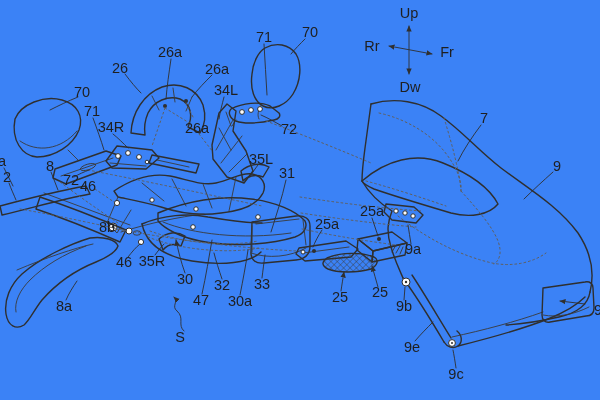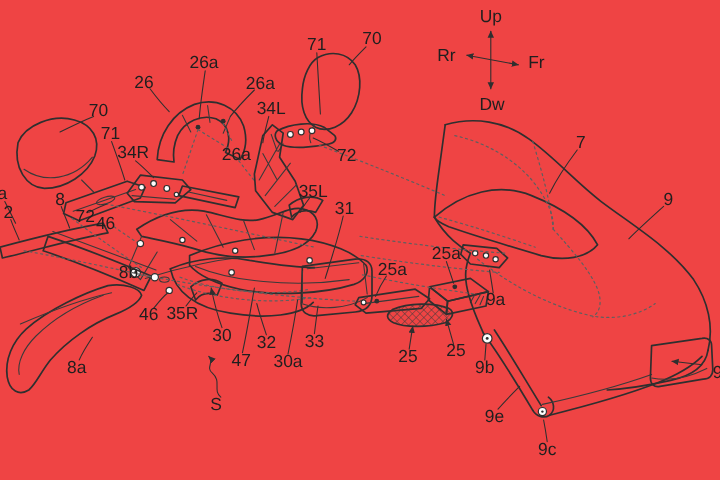--- a/index.html
+++ b/index.html
@@ -1,18 +1,18 @@
 <!DOCTYPE html>
 <html><head>
 <meta charset="utf-8">
 <style>
   html,body{margin:0;padding:0;background:#ffffff;}
   .stage{
     position:relative;width:600px;height:400px;overflow:hidden;
-    background:#ef4444;font-family:"Liberation Sans",sans-serif;
+    background:#3b82f6;font-family:"Liberation Sans",sans-serif;
   }
   svg{display:block}
   
   .s   {fill:none;stroke:#2f2f2f;stroke-width:1.4;stroke-linecap:round;stroke-linejoin:round;}
   .t   {fill:none;stroke:#3a3a3a;stroke-width:0.9;stroke-linecap:round;stroke-linejoin:round;}
   .dot {fill:none;stroke:#5f5f5f;stroke-width:1;stroke-dasharray:1.8,2.8;stroke-linecap:round;}
   .ldr {fill:none;stroke:#2f2f2f;stroke-width:0.9;stroke-linecap:round;}
   .hole{fill:#fdfdfd;stroke:#2f2f2f;stroke-width:1;}
   .dotfill{fill:#2f2f2f;stroke:none;}
   .lbl{font-family:"Liberation Sans",sans-serif;font-size:14.5px;fill:#1f1f1f;}

